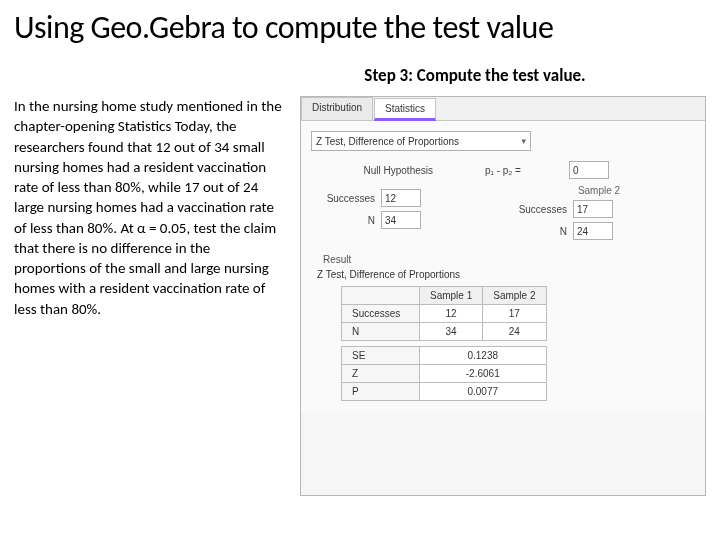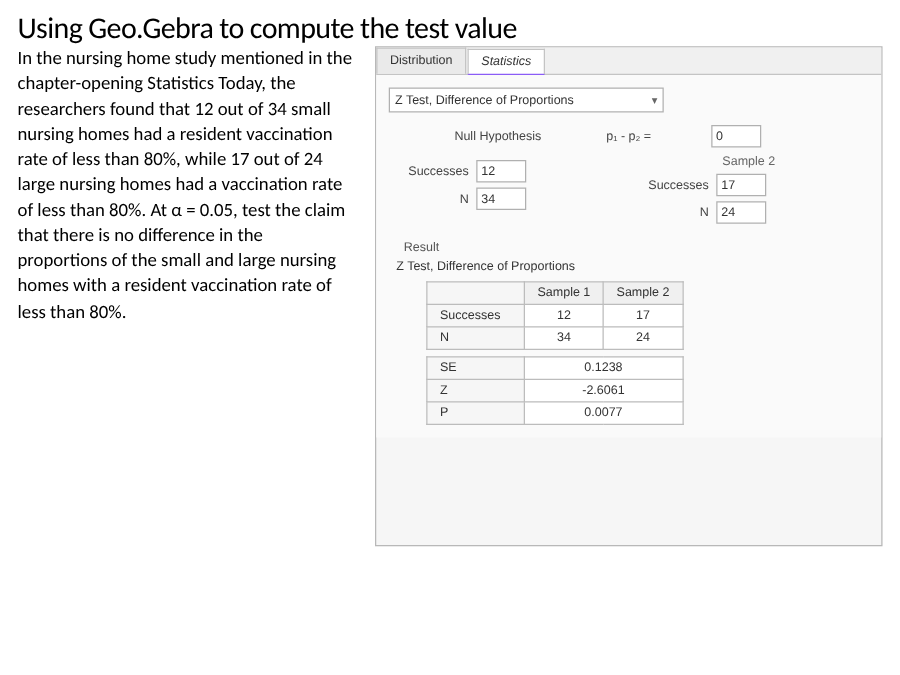--- a/index.html
+++ b/index.html
@@ -1,26 +1,26 @@
 <!DOCTYPE html>
 <html><head>
 <meta charset="utf-8">
 <style>
   * { box-sizing: border-box; margin: 0; padding: 0; }
   body { width: 720px; height: 540px; background: #fff; font-family: Calibri, Arial, sans-serif; color: #000; overflow: hidden; }
   .slide { width: 100%; height: 100%; padding: 8px 14px; }
-  .title { font-size: 24px; font-weight: 400; margin-bottom: 0; letter-spacing: -0.5px; }
+  .title { font-size: 32px; font-weight: 400; margin-bottom: 18px; letter-spacing: -0.5px; }
   .subtitle { font-size: 17px; font-weight: 700; text-align: center; margin-left: 230px; margin-bottom: 10px; }
   .content { display: flex; gap: 18px; }
   .left { width: 280px; font-size: 15px; line-height: 1.35; }
   .right { flex: 1; }
   .app { border: 1px solid #b8b8b8; background: #f6f6f6; font-family: Tahoma, Arial, sans-serif; font-size: 11px; color: #333; width: 406px; height: 400px; position: relative; }
   .tabs { display: flex; background: #f0f0f0; border-bottom: 1px solid #c4c4c4; }
   .tab { padding: 4px 10px; border: 1px solid #c4c4c4; border-bottom: none; background: #eaeaea; margin-right: 1px; font-size: 10px; }
-  .tab.active { background: #fff; border-bottom: 1px solid #8b5cf6; position: relative; top: 1px; font-style: italic; }
+  .tab.active { background: #fff; border-bottom: 3px solid #8b5cf6; position: relative; top: 1px; }
   .panel { background: #fafafa; padding: 6px 10px 10px 10px; }
   .dd-row { margin: 4px 0 10px 0; }
   .dd { display: inline-flex; align-items: center; border: 1px solid #b0b0b0; background: #fff; height: 20px; padding: 0 4px; width: 220px; justify-content: space-between; font-size: 10px; }
   .dd-caret { font-size: 9px; color: #666; }
   .form-row { display: flex; align-items: center; margin: 6px 0; gap: 44px; }
   .form-label { width: 130px; text-align: right; padding-right: 8px; font-size: 10px; color: #444; }
   .form-label.alt { width: 130px; }
   .eq { font-size: 10px; color: #444; padding-right: 4px; }
   .radios { display: flex; gap: 10px; align-items: center; font-size: 10px; }
   .radio { display: inline-flex; align-items: center; gap: 3px; }
@@ -38,20 +38,21 @@
   .rtable td, .rtable th { border: 1px solid #bcbcbc; padding: 3px 10px; font-size: 10px; text-align: center; font-weight: 400; background: #fff; }
   .rtable th { background: #f0f0f0; }
   .rtable .rowhead { text-align: left; background: #f6f6f6; width: 78px; }
   .rtable .spacer td { border: none; background: transparent; height: 6px; padding: 0; }
 </style>
 </head>
 <body>
 
 <div class="slide">
   <h1 class="title">Using Geo.Gebra to compute the test value</h1>
+  <div class="subtitle">Step 3: Compute the test value.</div>
 
   <div class="content">
     <div class="left">In the nursing home study mentioned in the chapter-opening Statistics Today, the researchers found that 12 out of 34 small nursing homes had a resident vaccination rate of less than 80%, while 17 out of 24 large nursing homes had a vaccination rate of less than 80%. At α = 0.05, test the claim that there is no difference in the proportions of the small and large nursing homes with a resident vaccination rate of less than 80%.</div>
 
     <div class="right">
       <div class="app">
 
         <div class="tabs">
           <div class="tab">Distribution</div>
           <div class="tab active">Statistics</div>

